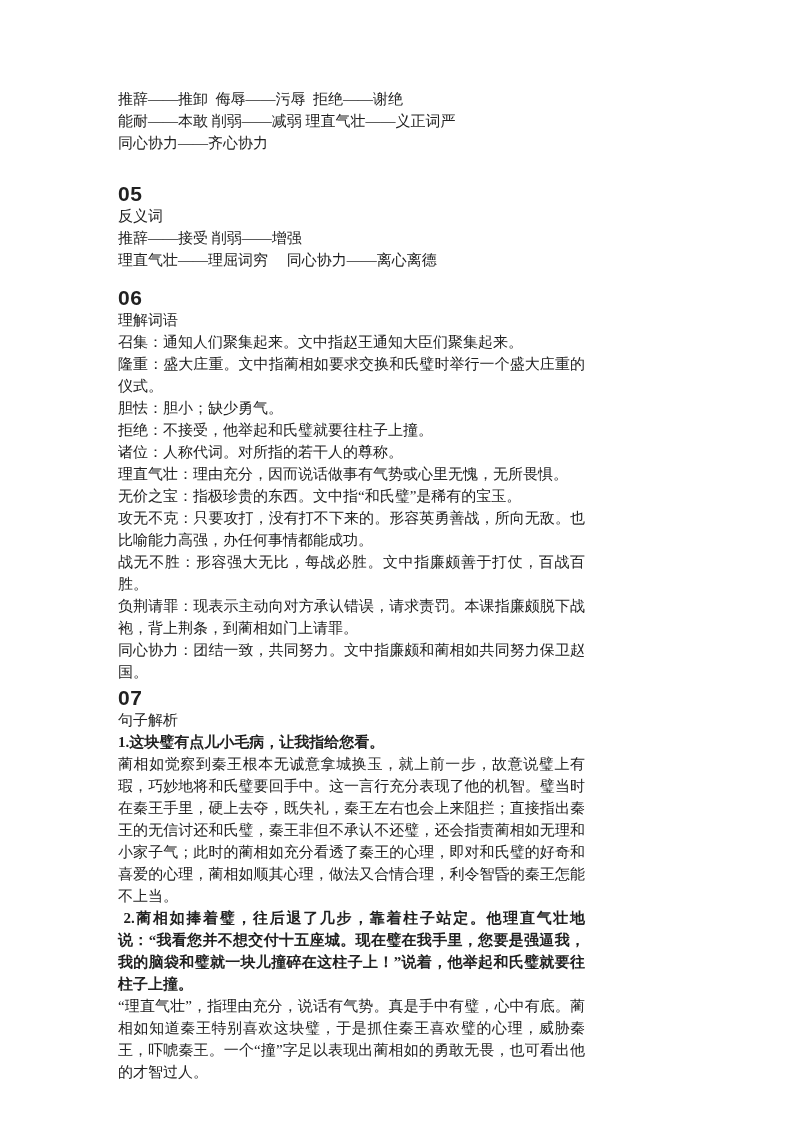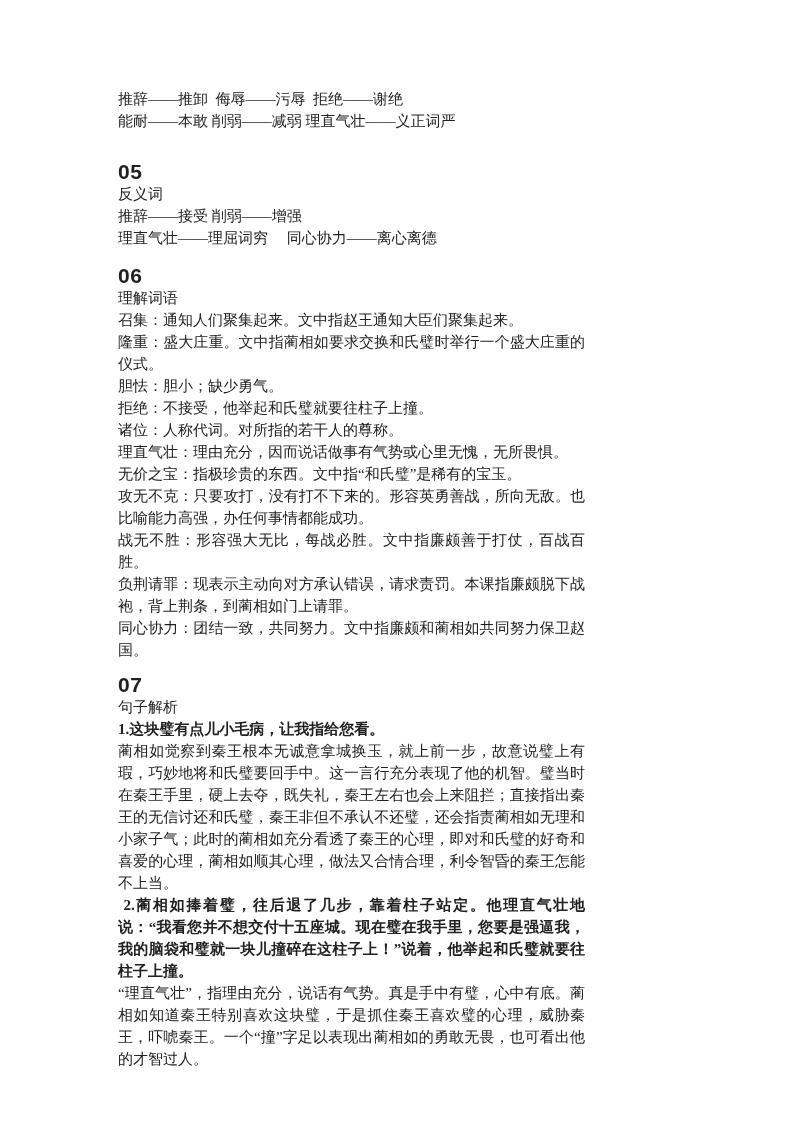--- a/index.html
+++ b/index.html
@@ -25,32 +25,33 @@
   .sec-num {
     margin: 0;
     font-family: "Liberation Sans", "DejaVu Sans", sans-serif;
     font-weight: 700;
     font-size: 21px;
     letter-spacing: 0.5px;
   }
   .bold { font-weight: 700; }
   .sec-05 { margin-top: 29px; }
   .sec-06 { margin-top: 16px; }
-  .sec-07 { margin-top: 13px; }
+  .sec-07 { margin-top: 4px; }
   .para-gap { margin-top: 10px; }
 </style>
 </head>
 <body>
 
 <div class="page">
 
   <div>
     <div>
         <p class="doc-line">推辞——推卸  侮辱——污辱  拒绝——谢绝</p>
         <p class="doc-line">能耐——本敢 削弱——减弱 理直气壮——义正词严</p>
+        <p class="doc-line">同心协力——齐心协力</p>
       </div>
   </div>
 
   <div class="sec-05">
     <p class="sec-num">05</p>
     <p class="doc-line">反义词</p>
     <div>
         <p class="doc-line">推辞——接受 削弱——增强</p>
         <p class="doc-line">理直气壮——理屈词穷　 同心协力——离心离德</p>
       </div>

